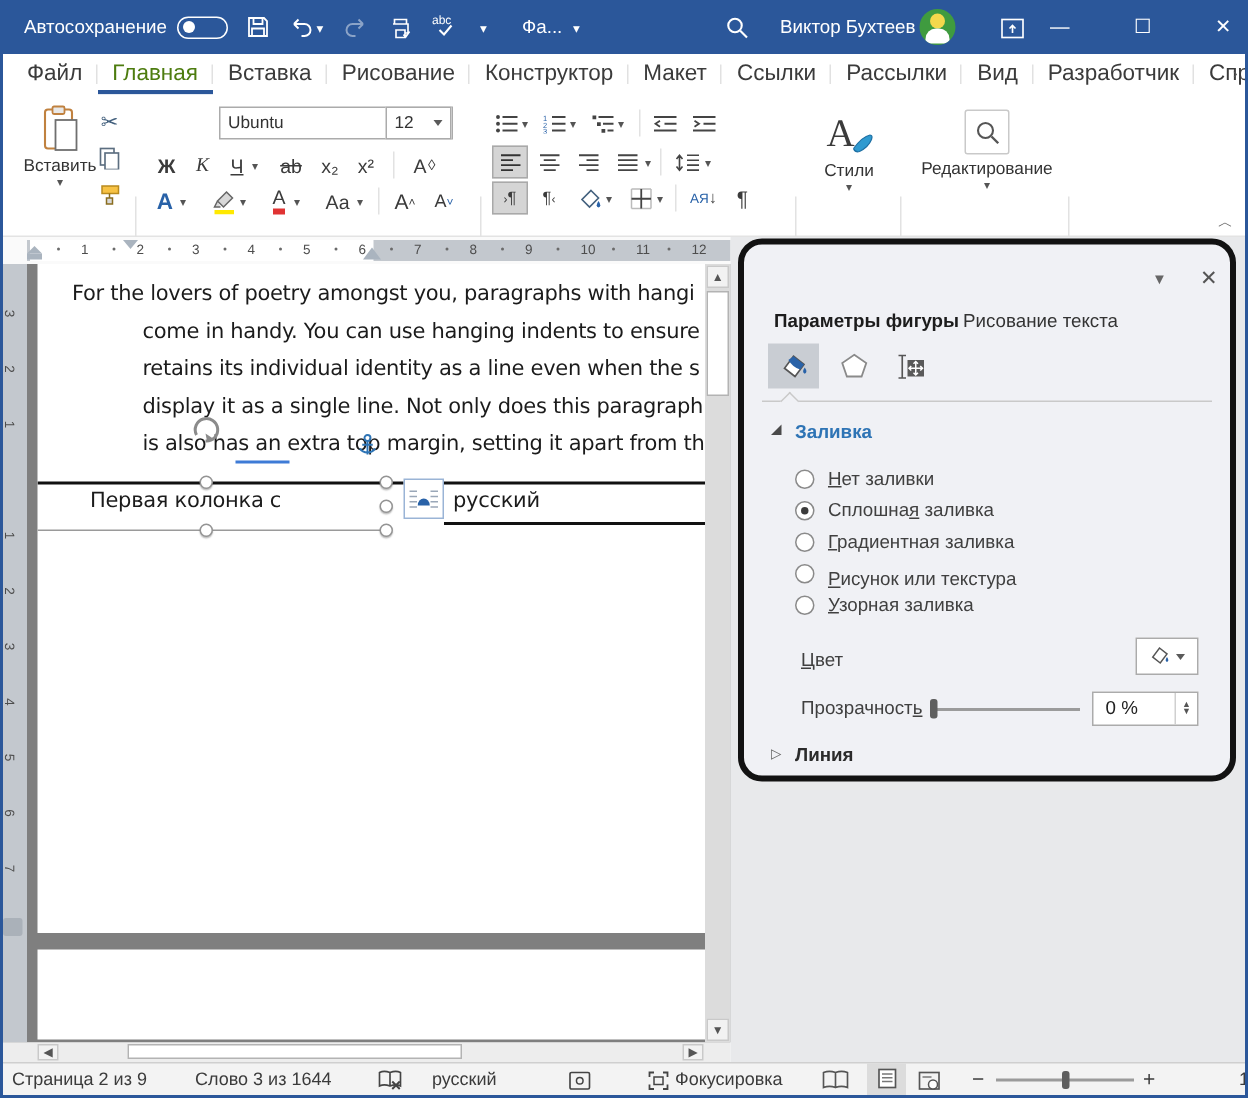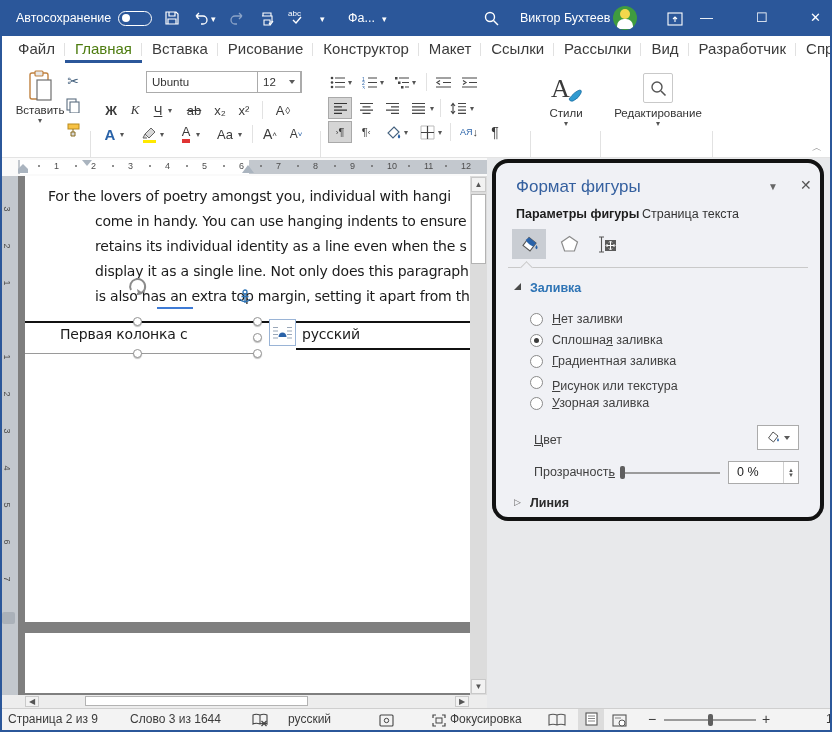--- a/index.html
+++ b/index.html
@@ -393,21 +393,21 @@
   </div>
 </div>
 
 <div class="abs docarea">
   <div class="vruler">
     <span id="v-nums"><span class="vnum" style="top: 28px;">3</span><span class="vnum" style="top: 65px;">2</span><span class="vnum" style="top: 102px;">1</span><span class="vnum" style="top: 176px;">1</span><span class="vnum" style="top: 213px;">2</span><span class="vnum" style="top: 250px;">3</span><span class="vnum" style="top: 287px;">4</span><span class="vnum" style="top: 324px;">5</span><span class="vnum" style="top: 361px;">6</span><span class="vnum" style="top: 398px;">7</span><span class="vnum" style="top: 435px;">8</span></span>
     <span class="abs" style="left:2px; top:436px; width:13px; height:12px; background:#aab1b9; border-radius:2px;"></span>
   </div>
 
   <div class="page" style="left:25px; top:0; width:445px; height:446px; overflow:hidden;">
-    <div class="docline" style="left:23px; top:12px;">For the lovers of poetry amongst you, individual with hangi</div>
+    <div class="docline" style="left:23px; top:12px;">For the lovers of poetry amongst you, paragraphs with hangi</div>
     <div class="docline" style="left:70px; top:37px;">come in handy. You can use hanging indents to ensure</div>
     <div class="docline" style="left:70px; top:87px;">display it as a single line. Not only does this paragraph</div>
     <div class="docline" style="left:70px; top:62px;">retains its individual identity as a line even when the s</div>
     <div class="docline" style="left:70px; top:112px;">is also has an extra top margin, setting it apart from th</div>
     <span class="abs" style="left:132px; top:131px; width:36px; height:2px; background:#3e7bd6;"></span>
 
     <span class="abs" style="left:0; top:145px; width:445px; height:2px; background:#111;"></span>
     <div class="docline" style="left:35px; top:150px;">Первая колонка с</div>
     <span class="abs" style="left:0; top:177px; width:233px; height:1px; background:#9a9a9a;"></span>
     <span class="abs" style="left:271px; top:172px; width:174px; height:2px; background:#111;"></span>
@@ -451,26 +451,25 @@
 </div>
 
 <div class="abs hsb">
   <span class="sb-btn" style="left:25px; top:1px; width:14px; height:11px;">◀</span>
   <span class="thumb"></span>
   <span class="sb-btn" style="left:455px; top:1px; width:14px; height:11px;">▶</span>
 </div>
 
 <div class="abs rightregion"></div>
 <div class="abs panel">
-  <span class="abs panel-title" style="left:20px; top:14px;">Формат фигуры</span>
   <span class="abs" style="left:272px; top:18px; font-size:10px; color:#666;">▼</span>
   <span class="abs" style="left:304px; top:14px; font-size:14px; color:#555;">✕</span>
 
   <span class="abs ptab active" style="left:20px; top:44px;">Параметры фигуры</span>
-  <span class="abs ptab" style="left:146px; top:44px;">Страница текста</span>
+  <span class="abs ptab" style="left:146px; top:44px;">Рисование текста</span>
 
   <span class="abs picon sel" style="left:16px; top:66px;">
     <svg width="19" height="17">
         <path d="M9 1.5 l7 5.5 -6 8 -7-5.5 z" fill="#fff" stroke="#555" stroke-width="1.1"></path>
         <path d="M9 1.5 l7 5.5 -2.6 3.4 q-5-1.6-7.8-6.4 z" fill="#2962a8"></path>
         <path d="M16.5 9 q2.2 3.2 0 4.2 q-2.2-1 0-4.2" fill="#2962a8"></path>
       </svg>
   </span>
   <span class="abs picon" style="left:56px; top:66px;">
     <svg width="19" height="18">

